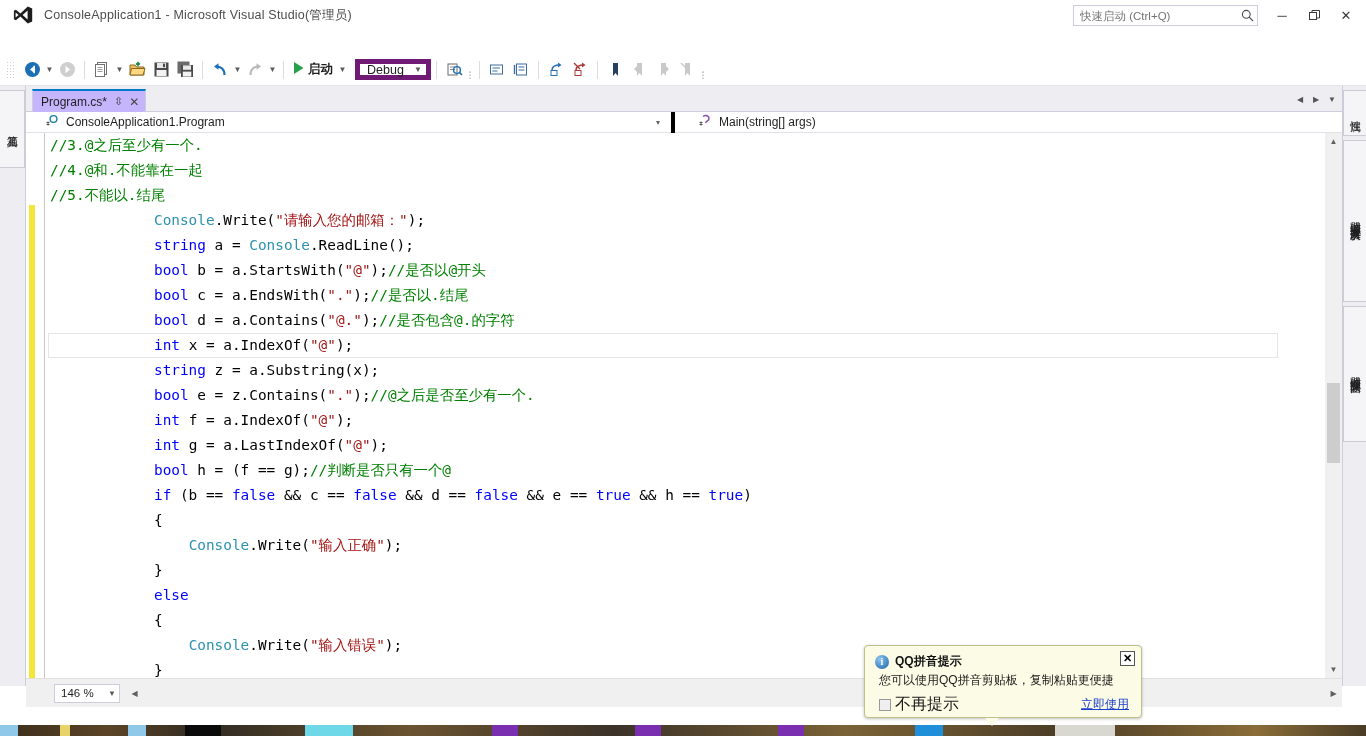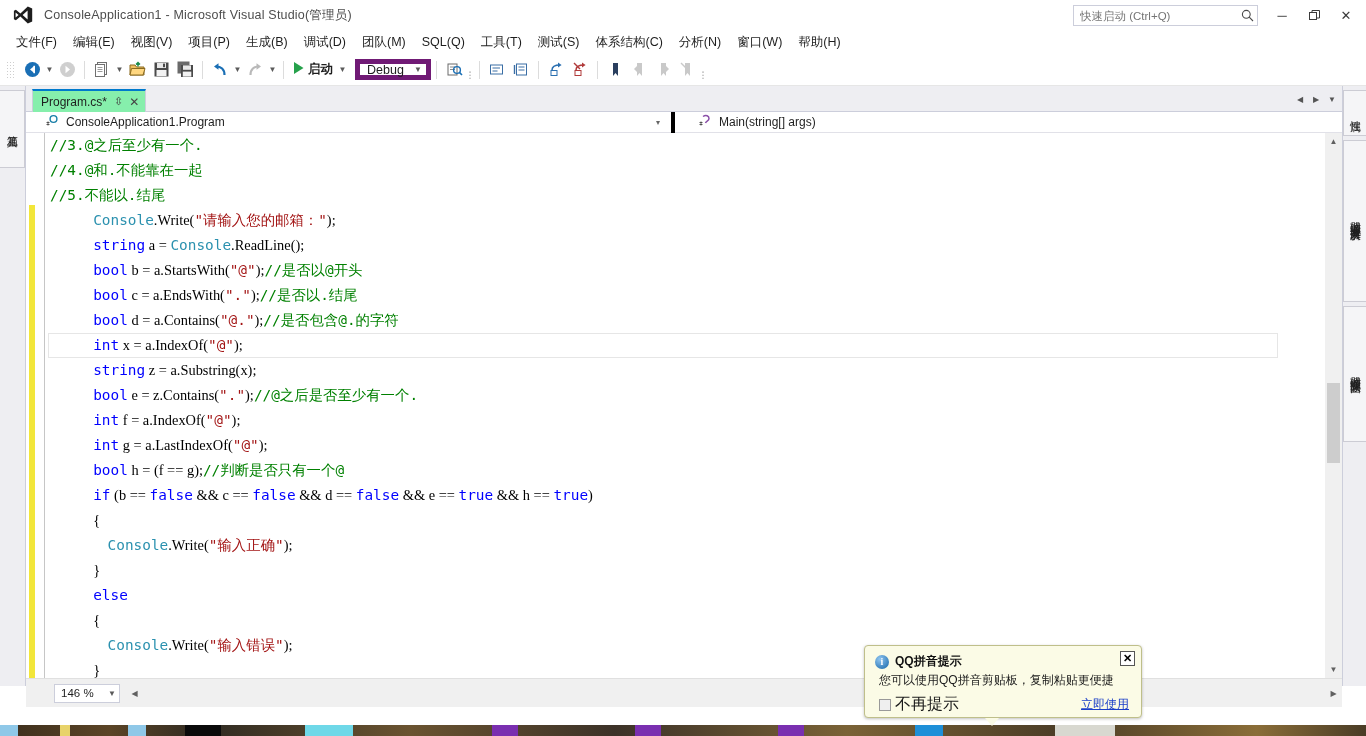--- a/index.html
+++ b/index.html
@@ -103,21 +103,21 @@
     display: flex; align-items: center; justify-content: center;
   }
 
   
   .tabstrip {
     position: absolute; left: 26px; top: 86px; width: 1316px; height: 26px;
     background: #eeeef2; border-bottom: 1px solid #cccedb;
   }
   .doc-tab {
     position: absolute; left: 6px; top: 3px; height: 23px;
-    background: #86efac; border: 1px solid #cccedb; border-bottom: 0;
+    background: #c4b5fd; border: 1px solid #cccedb; border-bottom: 0;
     border-top: 2px solid #007acc;
     display: flex; align-items: center; padding: 0 6px 0 8px;
   }
   .doc-tab .tab-label { font-size: 12px; color: #1e1e1e; margin-right: 7px; }
   .doc-tab .tab-pin { font-size: 11px; color:#444; margin-right: 6px; }
   .doc-tab .tab-close { font-size: 12px; color:#444; }
   .tabstrip-right {
     position: absolute; right: 2px; top: 4px; display: flex; align-items: center;
   }
   .ts-arrow { width: 16px; height: 18px; display:flex;align-items:center;justify-content:center;
@@ -149,21 +149,21 @@
   .code {
     position: absolute; left: 24px; top: 0; width: 1270px; height: 545px;
     font-family: "DejaVu Sans Mono", monospace;
     font-size: 14.4px; line-height: 25px; white-space: pre; color: #000000;
   }
   .code .ln { height: 25px; }
   .k  { color: #0000ff; }  
   .t  { color: #2b91af; }  
   .s  { color: #a31515; }  
   .c  { color: #008000; }  
-  .p  { color: #000000; font-family: Liberation Serif, serif; }  
+  .p  { color: #000000; }  
 
   .curline {
     position: absolute; left: 22px; width: 1230px; height: 25px;
     border: 1px solid #e6e6e6; background: transparent;
   }
 
   
   .ed-vscroll {
     position: absolute; right: 0; top: 0; width: 17px; height: 545px;
     background: #f0f0f0;
@@ -274,36 +274,20 @@
       <div class="wc-btn">
         <svg width="11" height="11" viewBox="0 0 11 11">
           <rect x="0.5" y="2.5" width="7" height="7" fill="none" stroke="#3b3b3b"></rect>
           <polyline points="3,2.5 3,0.5 10.5,0.5 10.5,8 8,8" fill="none" stroke="#3b3b3b"></polyline>
         </svg>
       </div>
       <div class="wc-btn">✕</div>
     </div>
   </div>
 
-  <div class="menubar">
-    <div class="menu-item">文件(F)</div>
-    <div class="menu-item">编辑(E)</div>
-    <div class="menu-item">视图(V)</div>
-    <div class="menu-item">项目(P)</div>
-    <div class="menu-item">生成(B)</div>
-    <div class="menu-item">调试(D)</div>
-    <div class="menu-item">团队(M)</div>
-    <div class="menu-item">SQL(Q)</div>
-    <div class="menu-item">工具(T)</div>
-    <div class="menu-item">测试(S)</div>
-    <div class="menu-item">体系结构(C)</div>
-    <div class="menu-item">分析(N)</div>
-    <div class="menu-item">窗口(W)</div>
-    <div class="menu-item">帮助(H)</div>
-  </div>
 
   <div class="toolbar">
     <div class="tb-grip"></div>
 
     <div class="tb-btn">
       <svg width="17" height="17" viewBox="0 0 17 17">
         <circle cx="8.5" cy="8.5" r="7.5" fill="#1a6fb5"></circle>
         <path d="M10.5 4.8 L6 8.5 L10.5 12.2 Z" fill="#ffffff"></path>
         <rect x="9.4" y="4.8" width="1.6" height="7.4" fill="#ffffff"></rect>
       </svg>

